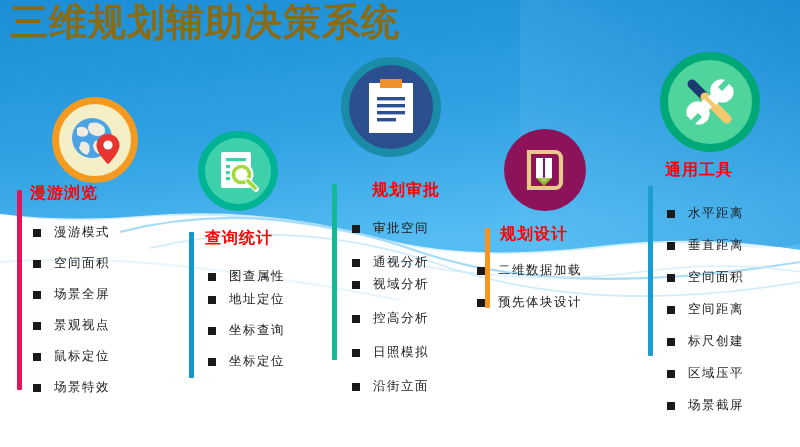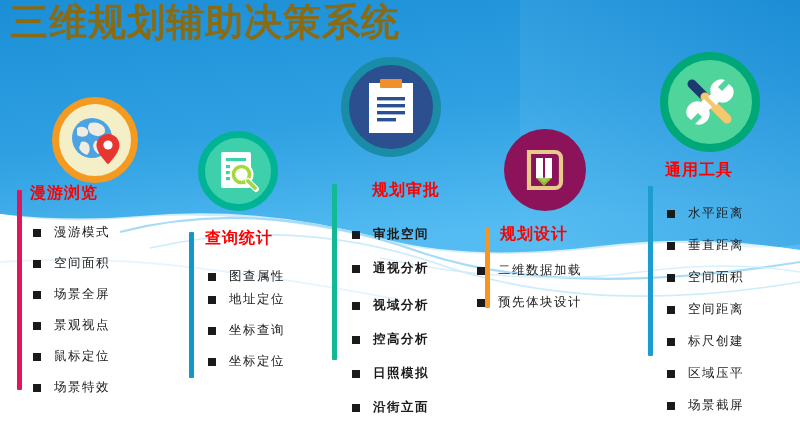--- a/index.html
+++ b/index.html
@@ -237,30 +237,30 @@
       <li style="margin-top:14px">
           <span class="bullet"></span>
           <span>坐标定位</span>
         </li>
     </ul>
   </div>
 
   <div class="column">
     <div class="col-bar" style="left:332px; top:184px; height:176px; background:#12b995;"></div>
     <div class="col-title" style="left:350px; top:180px;margin-left:22px;">规划审批</div>
-    <ul class="col-list" style="left:352px; top:226px; width:150px;font-weight:bold;">
+    <ul class="col-list" style="left:352px; top:220px; width:150px;">
       <li>
           <span class="bullet"></span>
           <span>审批空间</span>
         </li>
       <li style="margin-top:17px">
           <span class="bullet"></span>
           <span>通视分析</span>
         </li>
-      <li style="margin-top:20px">
+      <li style="margin-top:5px">
           <span class="bullet"></span>
           <span>视域分析</span>
         </li>
       <li style="margin-top:17px">
           <span class="bullet"></span>
           <span>控高分析</span>
         </li>
       <li style="margin-top:17px">
           <span class="bullet"></span>
           <span>日照模拟</span>

